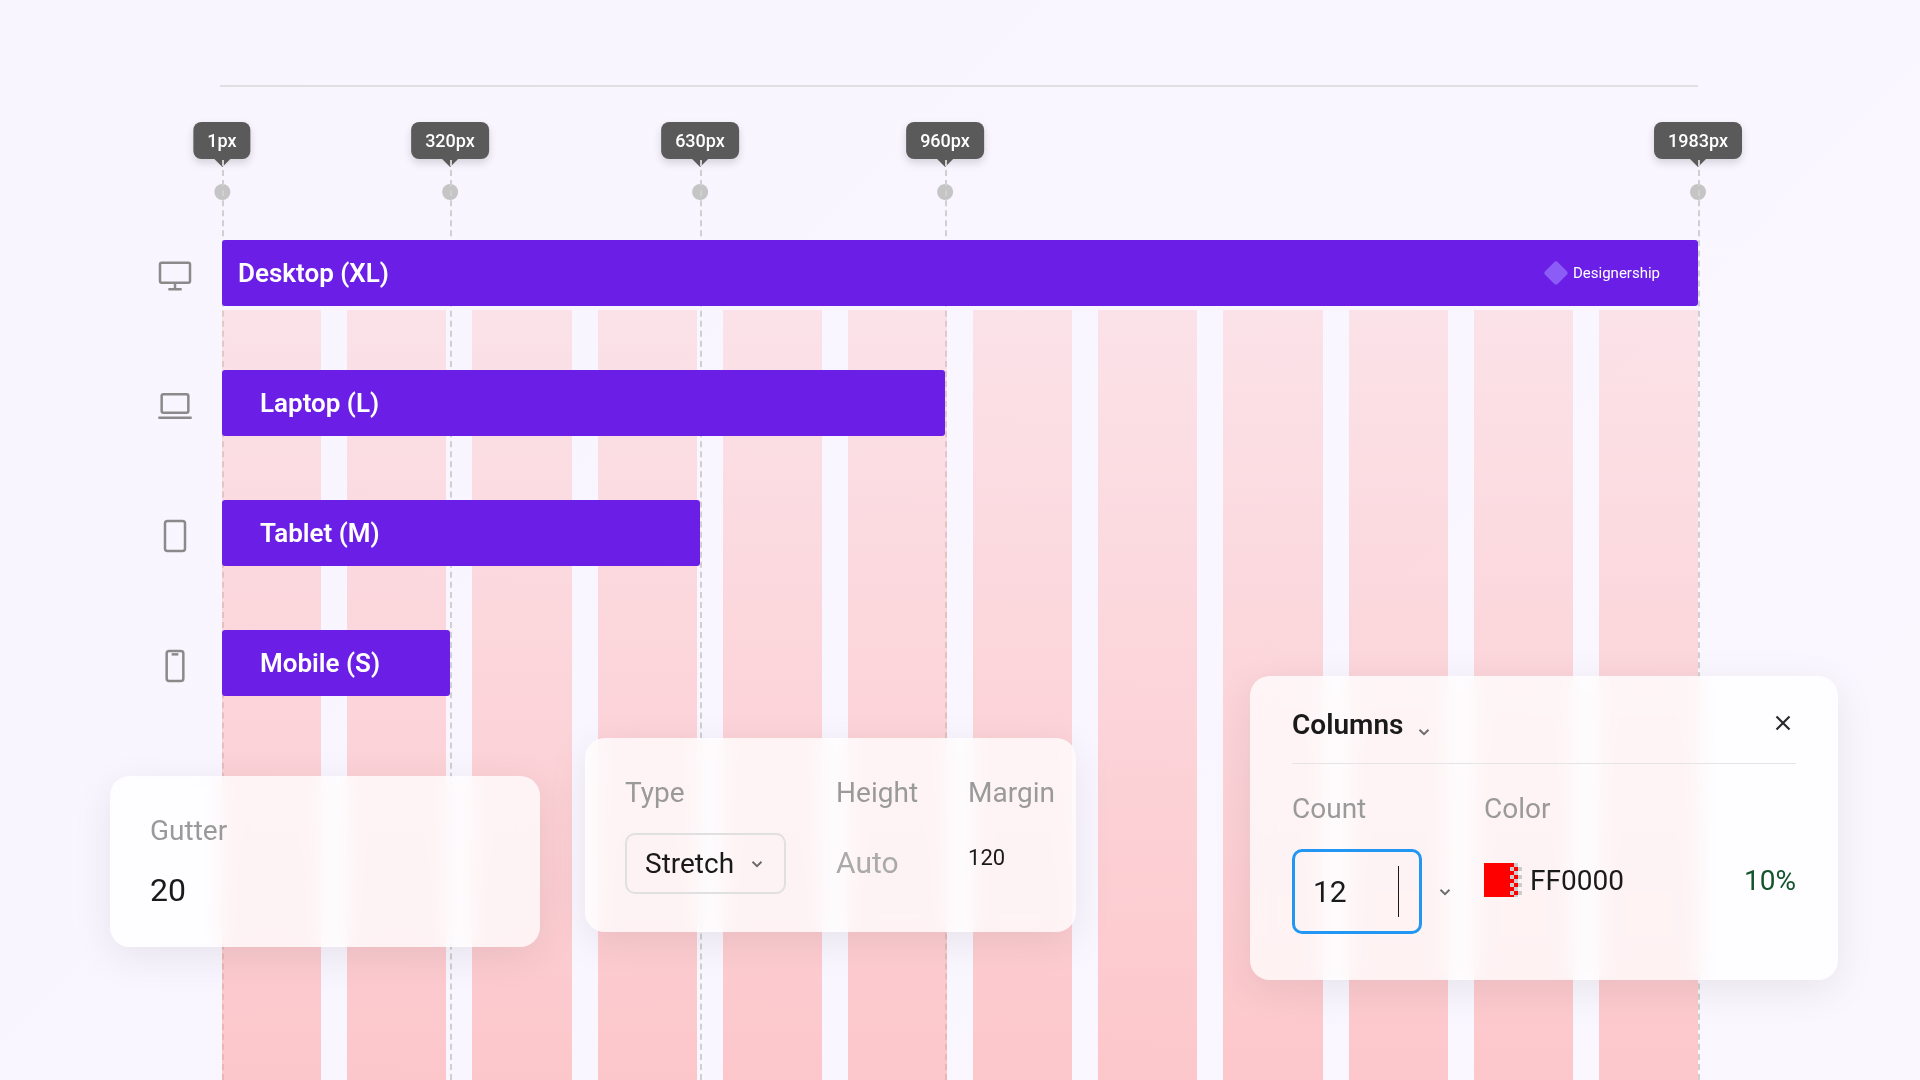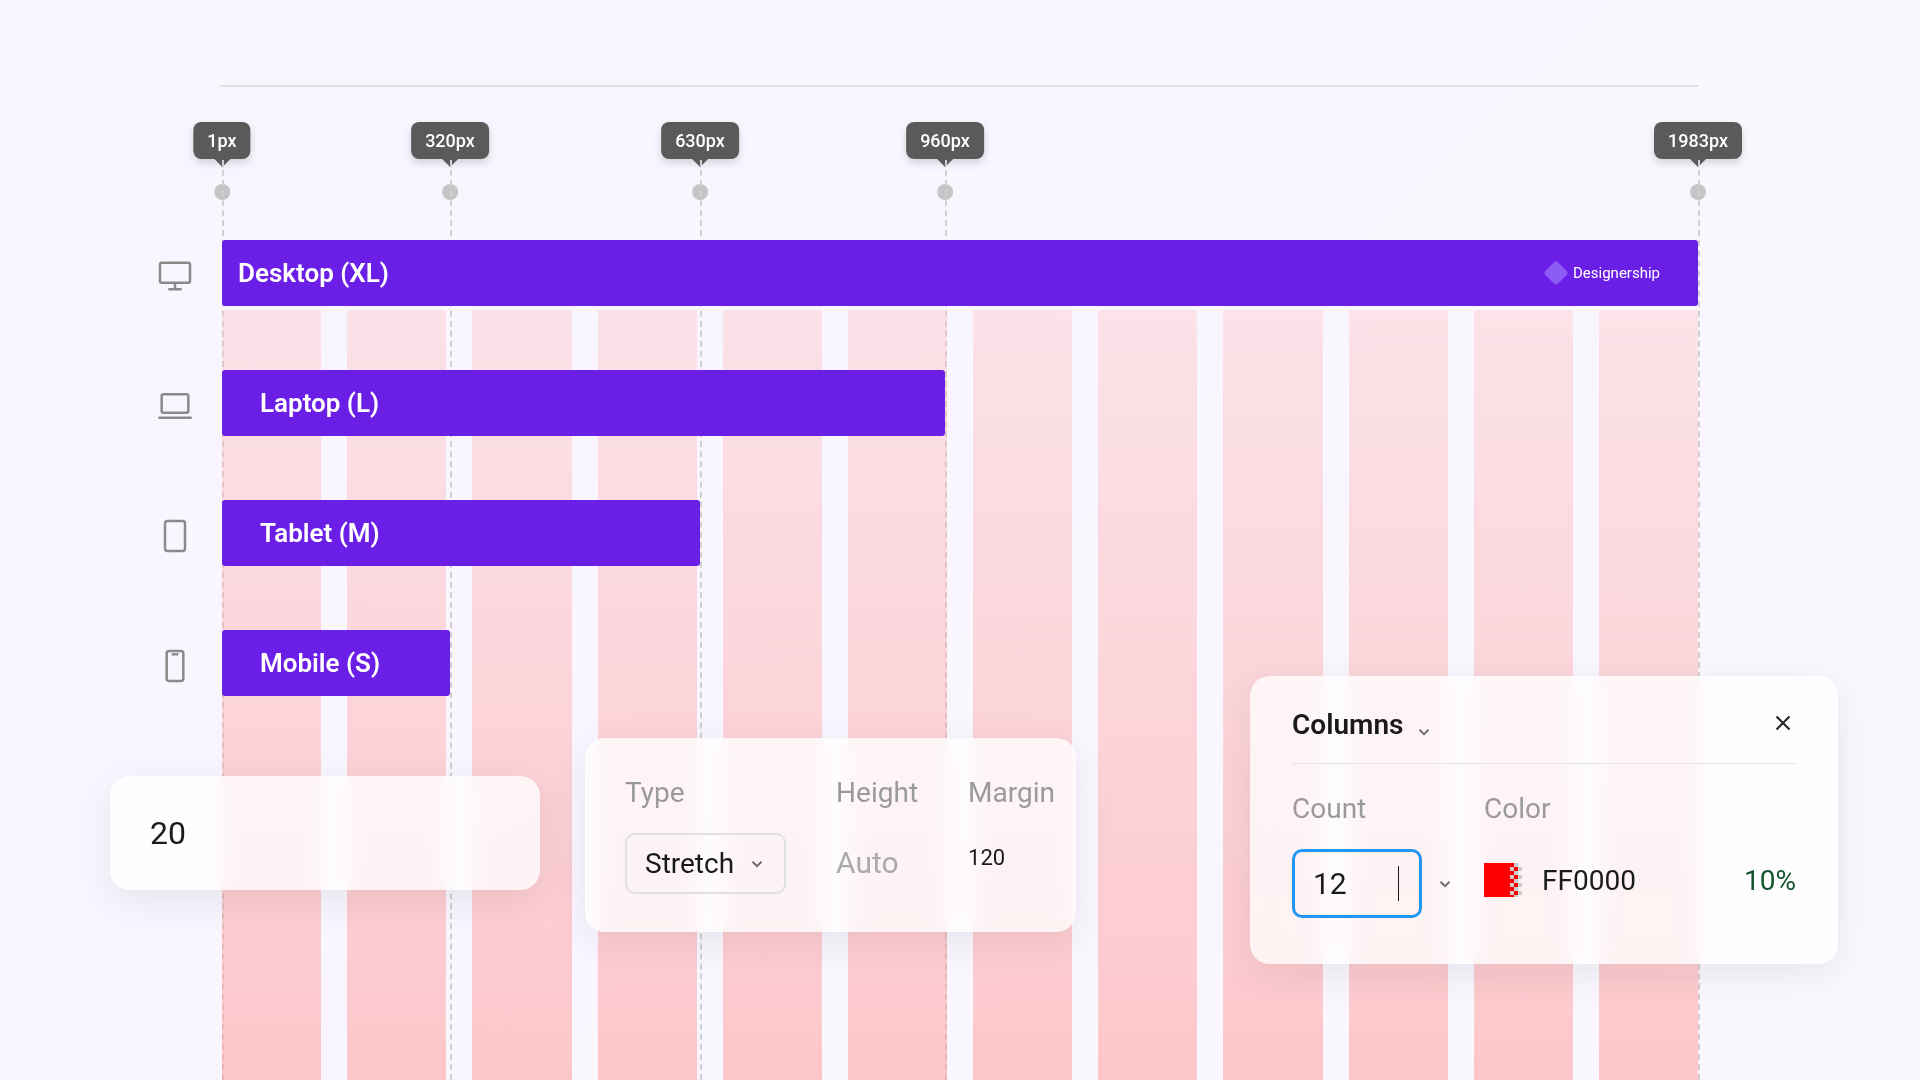--- a/index.html
+++ b/index.html
@@ -228,21 +228,21 @@
       color: #2a2a2a;
       cursor: pointer;
     }
     .columns-body {
       display: flex;
       gap: 30px;
     }
     .count-input {
       border: 3px solid #2196f3;
       border-radius: 10px;
-      padding: 14px 18px;
+      padding: 22px 18px;
       font-size: 30px;
       color: #1a1a1a;
       width: 130px;
       position: relative;
     }
     .count-input::after {
       content: "";
       position: absolute;
       right: 20px;
       top: 14px;
@@ -251,21 +251,21 @@
       background: #1a1a1a;
     }
     .count-wrap {
       display: flex;
       align-items: center;
       gap: 14px;
     }
     .color-row {
       display: flex;
       align-items: center;
-      gap: 24px;
+      gap: 12px;
       justify-content: flex-end;
     }
     .swatch {
       width: 34px;
       height: 34px;
       position: relative;
       background: #ff0000;
     }
     .swatch::after {
       content: "";
@@ -381,20 +381,21 @@
     <span>Laptop (L)</span>
   </div>
   <div class="bp-bar" style="top:500px; width:478px">
     <span>Tablet (M)</span>
   </div>
   <div class="bp-bar" style="top:630px; width:228px">
     <span>Mobile (S)</span>
   </div>
 
   <div class="panel panel-gutter">
+    <div class="panel-label">Gutter</div>
     <div class="panel-value">20</div>
   </div>
 
   <div class="panel panel-type">
     <div class="row">
       <div class="field">
         <div class="panel-label">Type</div>
         <div class="select-box">
           <span>Stretch</span>
           <span class="chevron">

